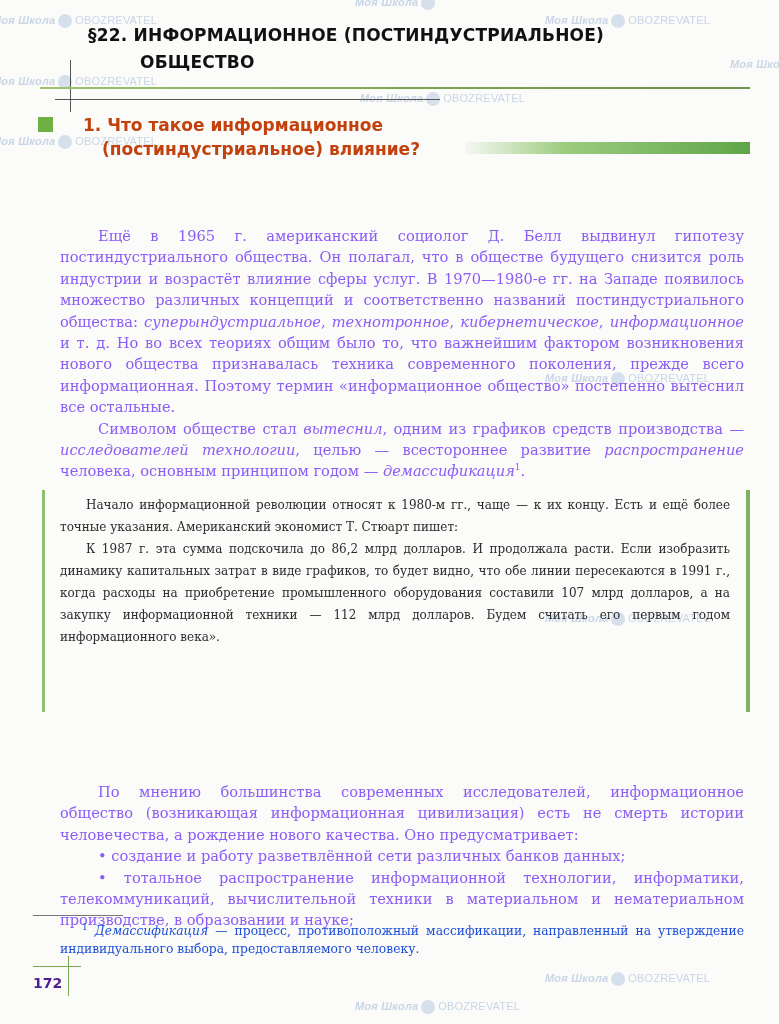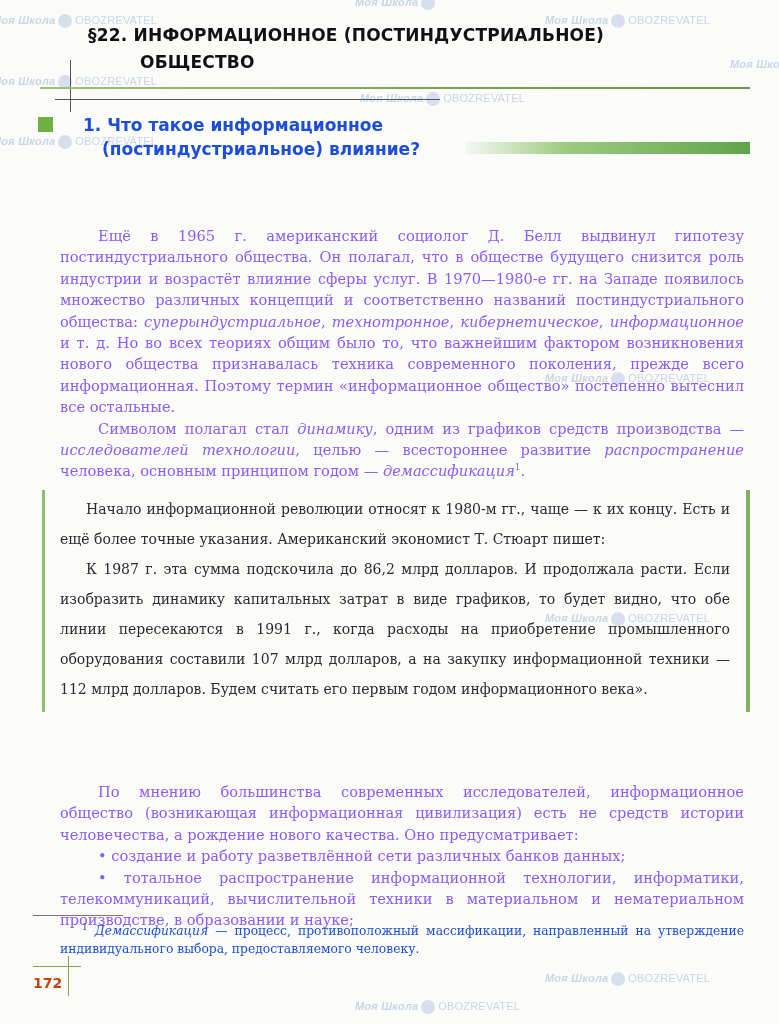--- a/index.html
+++ b/index.html
@@ -22,53 +22,53 @@
   }
   .title .num { font-weight: bold; }
   .title .l2 { display: block; padding-left: 52px; }
   .vline { position: absolute; left: 70px; top: 60px; width: 1px; height: 52px; background: #555; }
   .hline1 { position: absolute; left: 40px; top: 87px; width: 710px; height: 2px;
     background: linear-gradient(90deg, #9fc36f, #7aa84f 50%, #6a9448); }
   .hline2 { position: absolute; left: 55px; top: 99px; width: 385px; height: 1px; background: #555; }
   .sq { position: absolute; left: 38px; top: 117px; width: 15px; height: 15px; background: #6fb044; }
   .h2 {
     position: absolute; left: 83px; top: 113px;
-    font-family: "DejaVu Sans", sans-serif; font-weight: bold; font-size: 17px; line-height: 24px; color: #1d4ed8;
+    font-family: "DejaVu Sans", sans-serif; font-weight: bold; font-size: 17px; line-height: 24px; color: #c2410c;
   }
   .h2 .l2 { display: block; padding-left: 19px; }
   .gbar { position: absolute; left: 465px; top: 142px; width: 285px; height: 12px;
     background: linear-gradient(90deg, rgba(140,190,110,0.05), #9ccc7e 35%, #5fa548); }
   .body {
     position: absolute; left: 60px; width: 684px;
     font-size: 14.6px; line-height: 21.4px; text-align: justify; color: #8b5cf6; margin-top: 48px;
   }
   .body p { margin: 0; text-indent: 38px; }
   .body i { font-style: italic; }
   .quote-box {
     position: absolute; left: 38px; top: 490px; width: 712px; height: 222px;
   }
   .quote-box .bl { position: absolute; left: 4px; top: 0; width: 3px; height: 222px; background: #8fbf72; }
   .quote-box .br { position: absolute; right: 0; top: 0; width: 4px; height: 222px; background: #7fb363; }
   .quote {
     position: absolute; left: 60px; top: 494px; width: 670px;
-    font-size: 14px; line-height: 30px; text-align: justify; color: #2b2b2b;
+    font-size: 12px; line-height: 22px; text-align: justify; color: #2b2b2b;
   }
   .quote p { margin: 0; text-indent: 26px; }
   .bul { text-indent: 26px; }
   .fnline { position: absolute; left: 33px; top: 915px; width: 90px; height: 1px; background: #777; }
   .footnote {
     position: absolute; left: 60px; top: 922px; width: 684px;
     font-size: 12.3px; line-height: 18px; color: #1d4ed8; text-align: justify;
   }
   .footnote p { margin: 0; text-indent: 22px; }
   sup { font-size: 9px; line-height: 0; }
   .pgmark-h { position: absolute; left: 33px; top: 966px; width: 48px; height: 1px; background: #7aa84f; }
   .pgmark-v { position: absolute; left: 68px; top: 956px; width: 1px; height: 40px; background: #7aa84f; }
   .pagenum { position: absolute; left: 33px; top: 975px; font-family: "DejaVu Sans", sans-serif;
-    font-weight: bold; font-size: 14px; color: #c2410c; }
+    font-weight: bold; font-size: 14px; color: #4c1d95; }
 </style>
 </head>
 <body>
 
 <div class="wm" style="left:-8px;top:14px"><span class="sch">Моя Школа</span><span class="circ"></span><span>OBOZREVATEL</span></div>
 <div class="wm" style="left:355px;top:-4px"><span class="sch">Моя Школа</span><span class="circ"></span></div>
 <div class="wm" style="left:545px;top:14px"><span class="sch">Моя Школа</span><span class="circ"></span><span>OBOZREVATEL</span></div>
 <div class="wm" style="left:730px;top:58px"><span class="sch">Моя Школа</span></div>
 <div class="wm" style="left:-8px;top:75px"><span class="sch">Моя Школа</span><span class="circ"></span><span>OBOZREVATEL</span></div>
 <div class="wm" style="left:360px;top:92px"><span class="sch">Моя Школа</span><span class="circ"></span><span>OBOZREVATEL</span></div>
@@ -92,35 +92,35 @@
   <span>1. Что такое информационное</span>
   <span class="l2">(постиндустриальное) влияние?</span>
 </div>
 <div class="gbar"></div>
 
 <div class="body" style="top:177px">
   <p>
     <span>Ещё в 1965 г. американский социолог Д. Белл выдвинул гипотезу постиндустриального общества. Он полагал, что в обществе будущего снизится роль индустрии и возрастёт влияние сферы услуг. В 1970—1980-е гг. на Западе появилось множество различных концепций и соответственно названий постиндустриального общества: </span><i>суперындустриальное</i><span>, </span><i>технотронное</i><span>, </span><i>кибернетическое</i><span>, </span><i>информационное</i><span> и т. д. Но во всех теориях общим было то, что важнейшим фактором возникновения нового общества признавалась техника современного поколения, прежде всего информационная. Поэтому термин «информационное общество» постепенно вытеснил все остальные.</span>
   </p>
   <p>
-    <span>Символом полагал стал </span><i>динамику</i><span>, одним из графиков средств производства — </span><i>исследователей технологии</i><span>, целью — всестороннее развитие </span><i>распространение</i><span> человека, основным принципом годом — </span><i>демассификация</i><sup>1</sup><span>.</span>
+    <span>Символом обществе стал </span><i>вытеснил</i><span>, одним из графиков средств производства — </span><i>исследователей технологии</i><span>, целью — всестороннее развитие </span><i>распространение</i><span> человека, основным принципом годом — </span><i>демассификация</i><sup>1</sup><span>.</span>
   </p>
 </div>
 
 <div class="quote-box">
   <div class="bl"></div>
   <div class="br"></div>
 </div>
 <div class="quote">
   <p>Начало информационной революции относят к 1980-м гг., чаще — к их концу. Есть и ещё более точные указания. Американский экономист Т. Стюарт пишет:</p>
   <p>К 1987 г. эта сумма подскочила до 86,2 млрд долларов. И продолжала расти. Если изобразить динамику капитальных затрат в виде графиков, то будет видно, что обе линии пересекаются в 1991 г., когда расходы на приобретение промышленного оборудования составили 107 млрд долларов, а на закупку информационной техники — 112 млрд долларов. Будем считать его первым годом информационного века».</p>
 </div>
 
 <div class="body" style="top:733px">
-  <p>По мнению большинства современных исследователей, информационное общество (возникающая информационная цивилизация) есть не средств истории человечества, а рождение нового качества. Оно предусматривает:</p>
+  <p>По мнению большинства современных исследователей, информационное общество (возникающая информационная цивилизация) есть не смерть истории человечества, а рождение нового качества. Оно предусматривает:</p>
   <p class="bul">• создание и работу разветвлённой сети различных банков данных;</p>
   <p class="bul">• тотальное распространение информационной технологии, информатики, телекоммуникаций, вычислительной техники в материальном и нематериальном производстве, в образовании и науке;</p>
 </div>
 
 <div class="fnline"></div>
 <div class="footnote">
   <p><sup>1</sup> <i>Демассификация</i><span> — процесс, противоположный массификации, направленный на утверждение индивидуального выбора, предоставляемого человеку.</span></p>
 </div>
 
 <div class="pgmark-h"></div>

